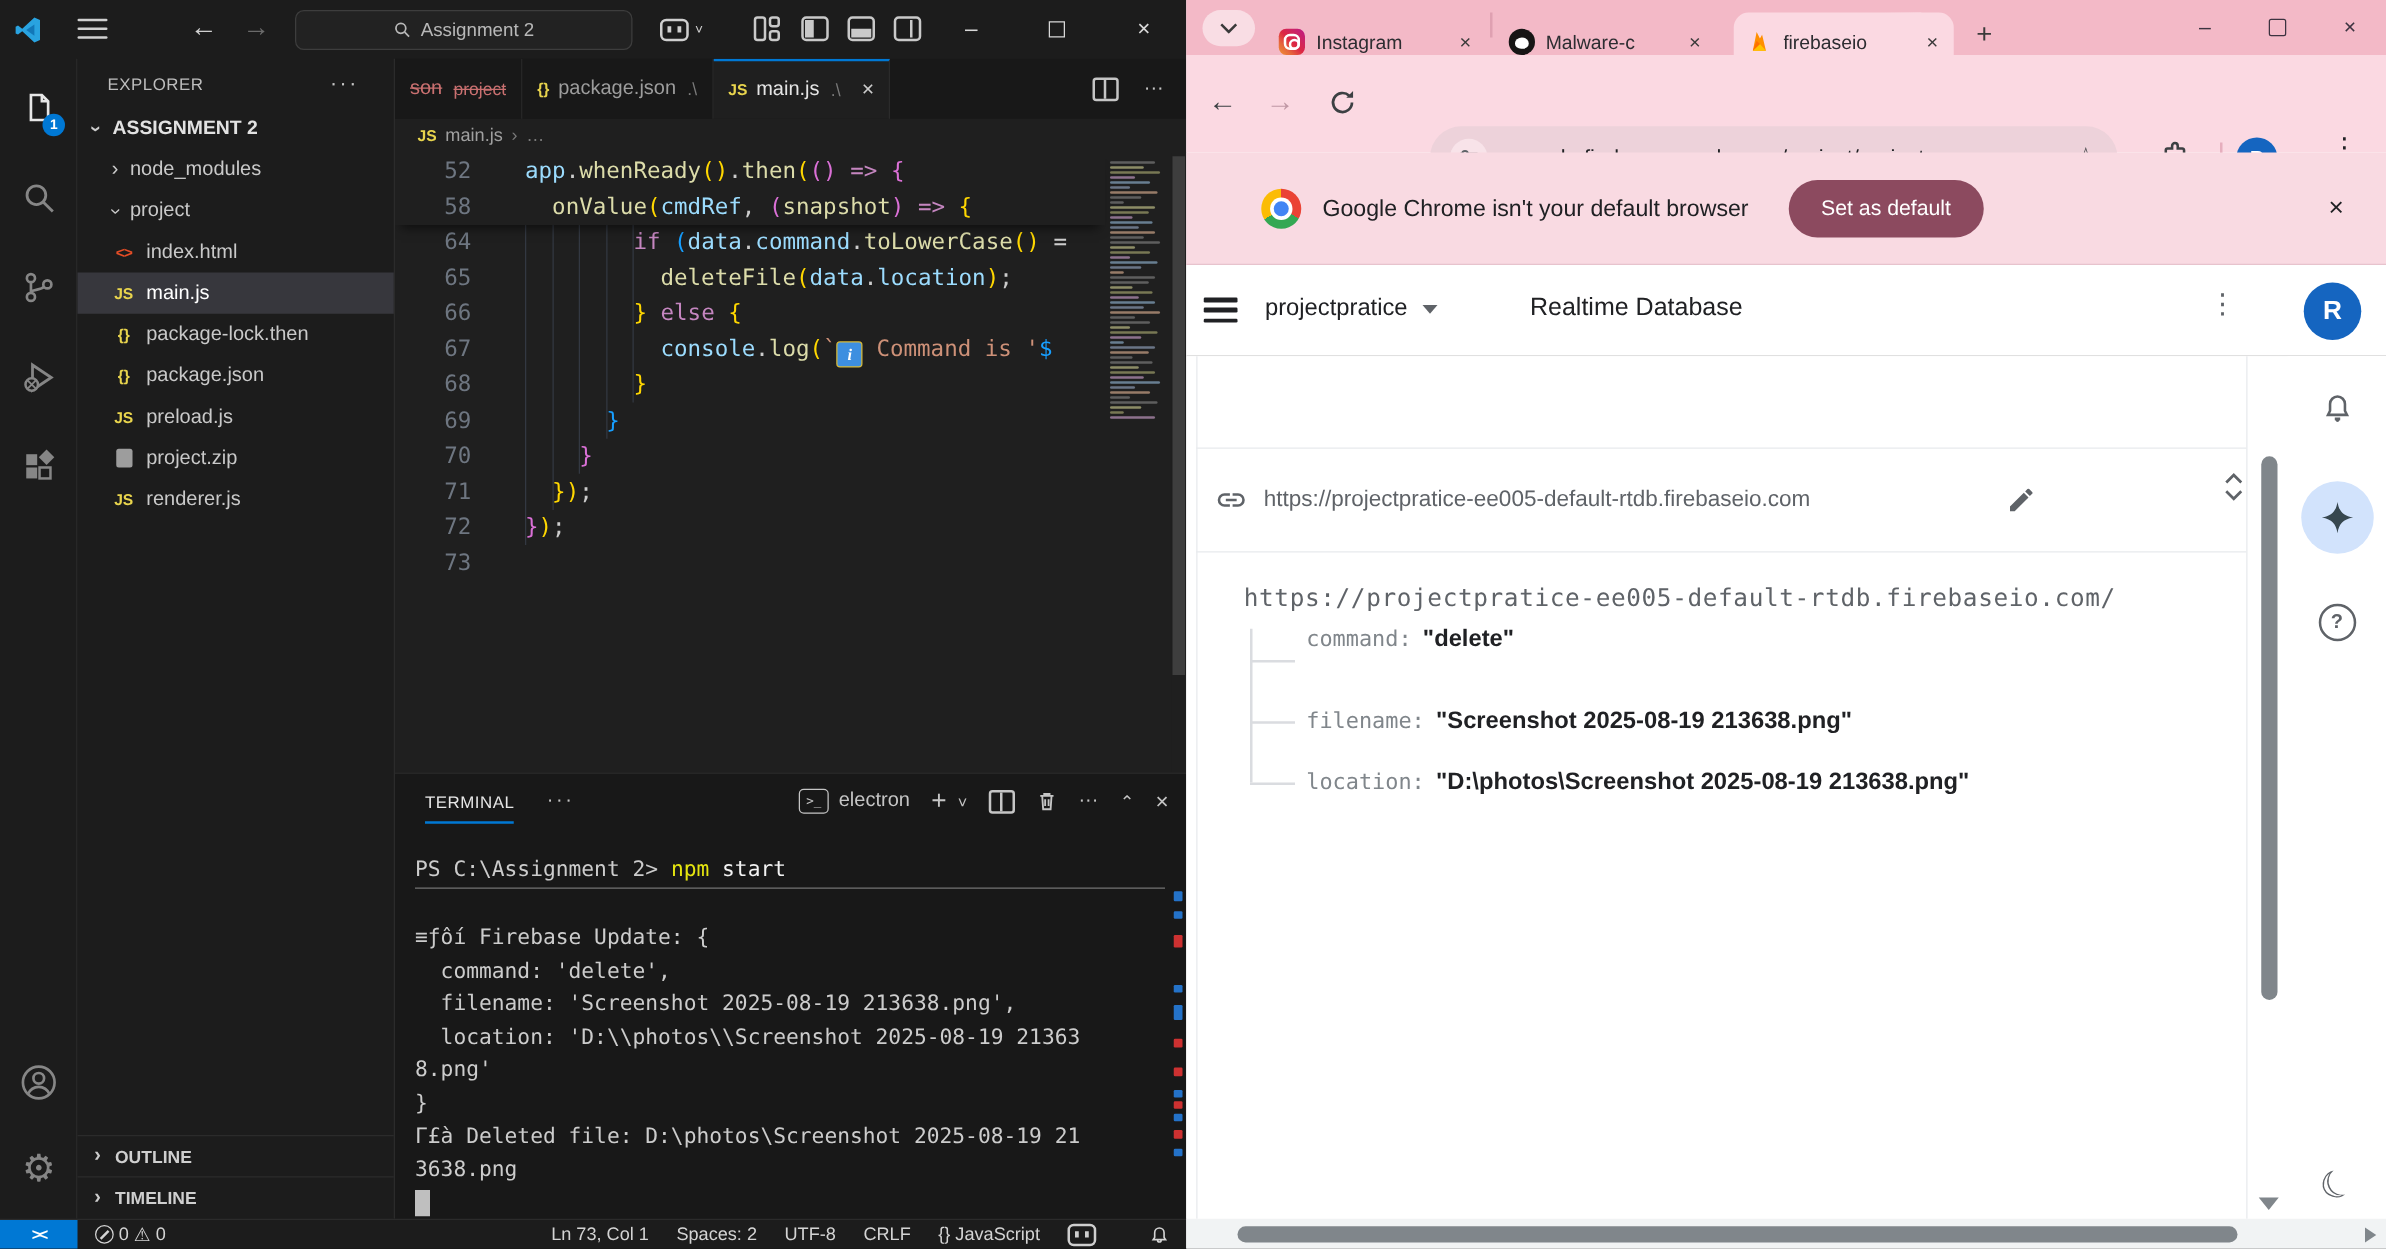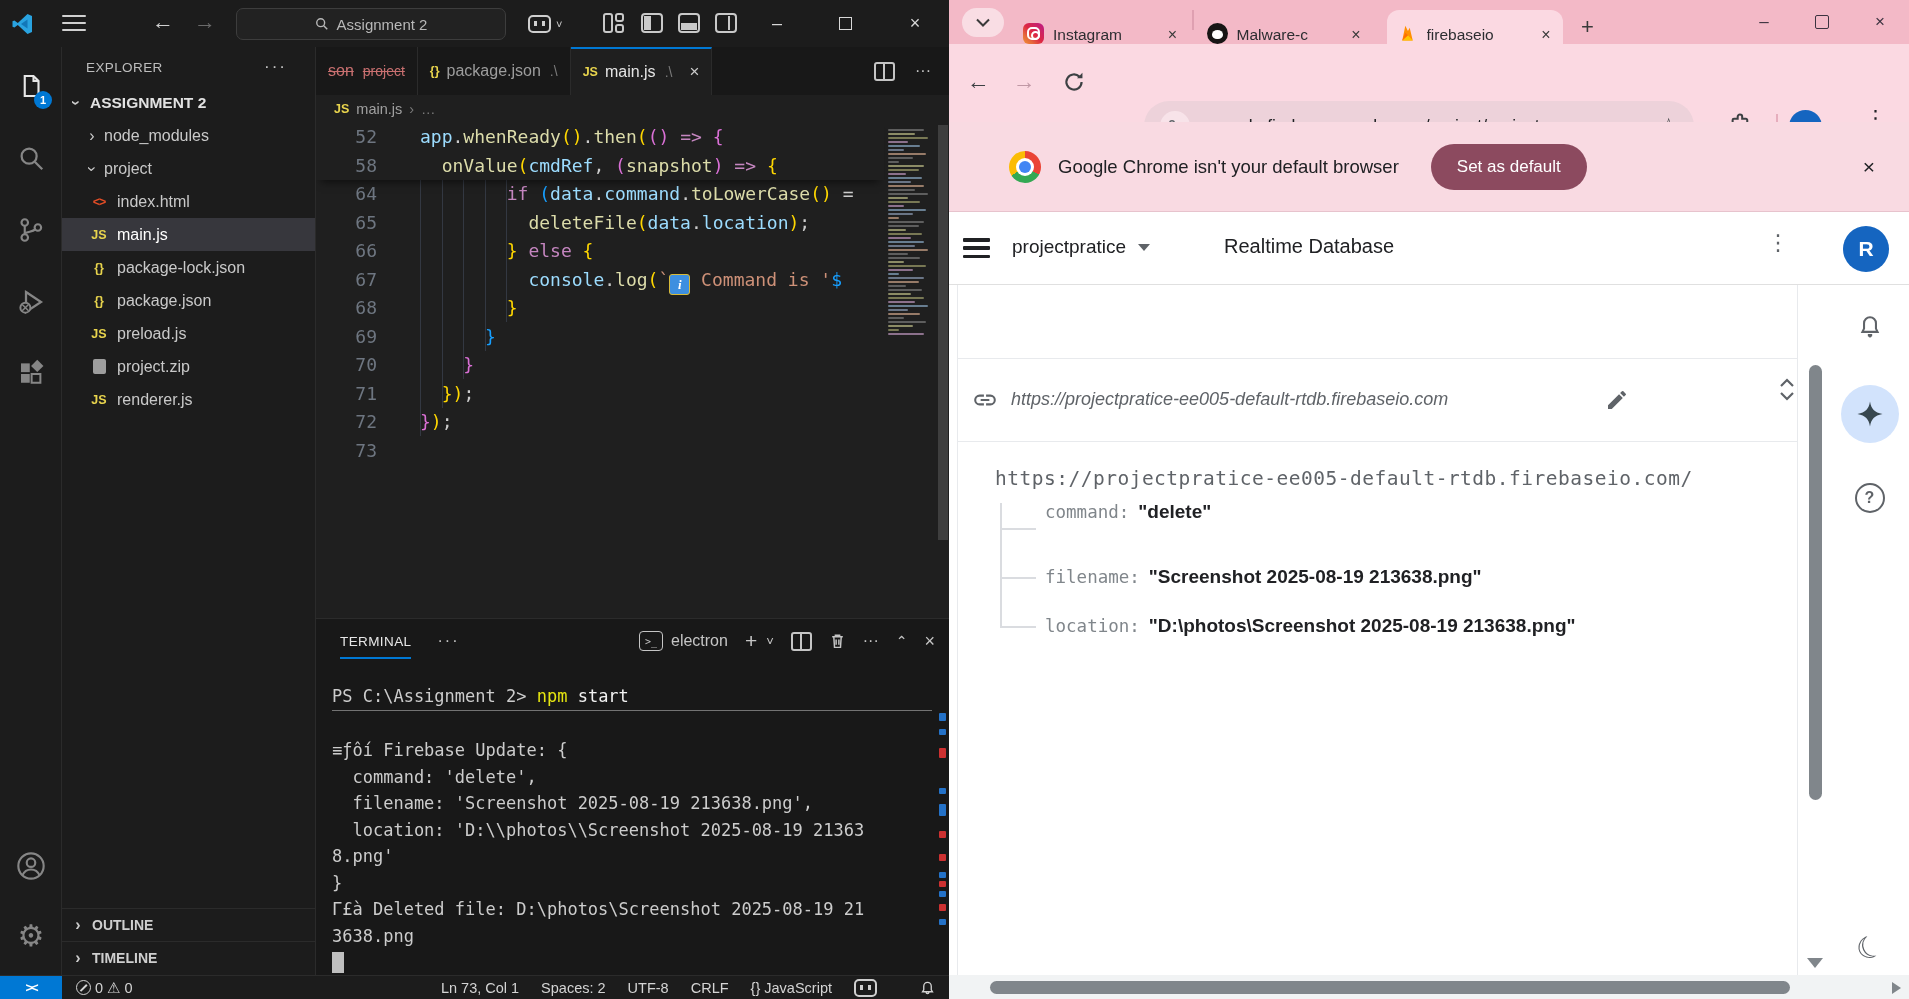--- a/index.html
+++ b/index.html
@@ -131,21 +131,21 @@
   .fb-burger i{height:3.5px;background:#202124;border-radius:1px;}
   .fb-proj{position:absolute;left:63px;top:24px;font-size:19px;color:#202124;display:flex;align-items:center;gap:12px;}
   .caret-dn{width:0;height:0;border-left:6px solid transparent;border-right:6px solid transparent;border-top:7px solid #5f6368;}
   .fb-title{position:absolute;left:275px;top:23px;font-size:20px;color:#202124;font-weight:500;}
   .fb-dots{position:absolute;left:818px;top:18px;color:#5f6368;font-size:22px;}
   .avatar-lg{position:absolute;left:894px;top:14px;width:46px;height:46px;border-radius:50%;background:#1565c0;color:#fff;display:flex;align-items:center;justify-content:center;font-size:21px;font-weight:bold;}
   .fb-body{position:absolute;left:0;top:285px;width:100%;height:690px;background:#fff;}
   .card-line{position:absolute;background:#e8eaed;}
   .dburl-row{position:absolute;left:8px;top:73px;width:840px;height:83px;display:flex;align-items:center;}
   .link-ic{margin-left:15px;color:#5f6368;}
-  .dburl{margin-left:13px;color:#5f6368;font-size:18px;font-style:italic;}
+  .dburl{margin-left:13px;color:#5f6368;font-size:18px;}
   .pencil{position:absolute;left:648px;color:#5f6368;}
   .expander{position:absolute;left:822px;top:20px;color:#5f6368;display:flex;flex-direction:column;align-items:center;gap:3px;}
   .fb-tree{position:absolute;left:0;top:156px;width:848px;font-family:"DejaVu Sans Mono",monospace;}
   .root-path{position:absolute;left:46px;top:26px;font-size:19.5px;color:#5f6368;letter-spacing:.5px;}
   .conn-v{position:absolute;left:51px;top:62px;width:1.5px;background:#dadce0;}
   .fb-row{position:absolute;left:96px;height:30px;display:flex;align-items:center;}
   .fb-key{color:#80868b;font-size:17.5px;}
   .fb-val{font-family:"Liberation Sans",sans-serif;color:#202124;font-size:19px;font-weight:600;margin-left:9px;}
   .conn-h{position:absolute;left:51px;width:36px;height:1.5px;background:#dadce0;}
   
@@ -291,21 +291,21 @@
           <div class="trow">
             <span class="fic ic-html">&lt;&gt;</span>
             <span class="lbl">index.html</span>
           </div>
           <div class="trow sel">
             <span class="fic ic-js">JS</span>
             <span class="lbl">main.js</span>
           </div>
           <div class="trow">
             <span class="fic ic-json">{}</span>
-            <span class="lbl">package-lock.json</span>
+            <span class="lbl">package-lock.then</span>
           </div>
           <div class="trow">
             <span class="fic ic-json">{}</span>
             <span class="lbl">package.json</span>
           </div>
           <div class="trow">
             <span class="fic ic-js">JS</span>
             <span class="lbl">preload.js</span>
           </div>
           <div class="trow">

